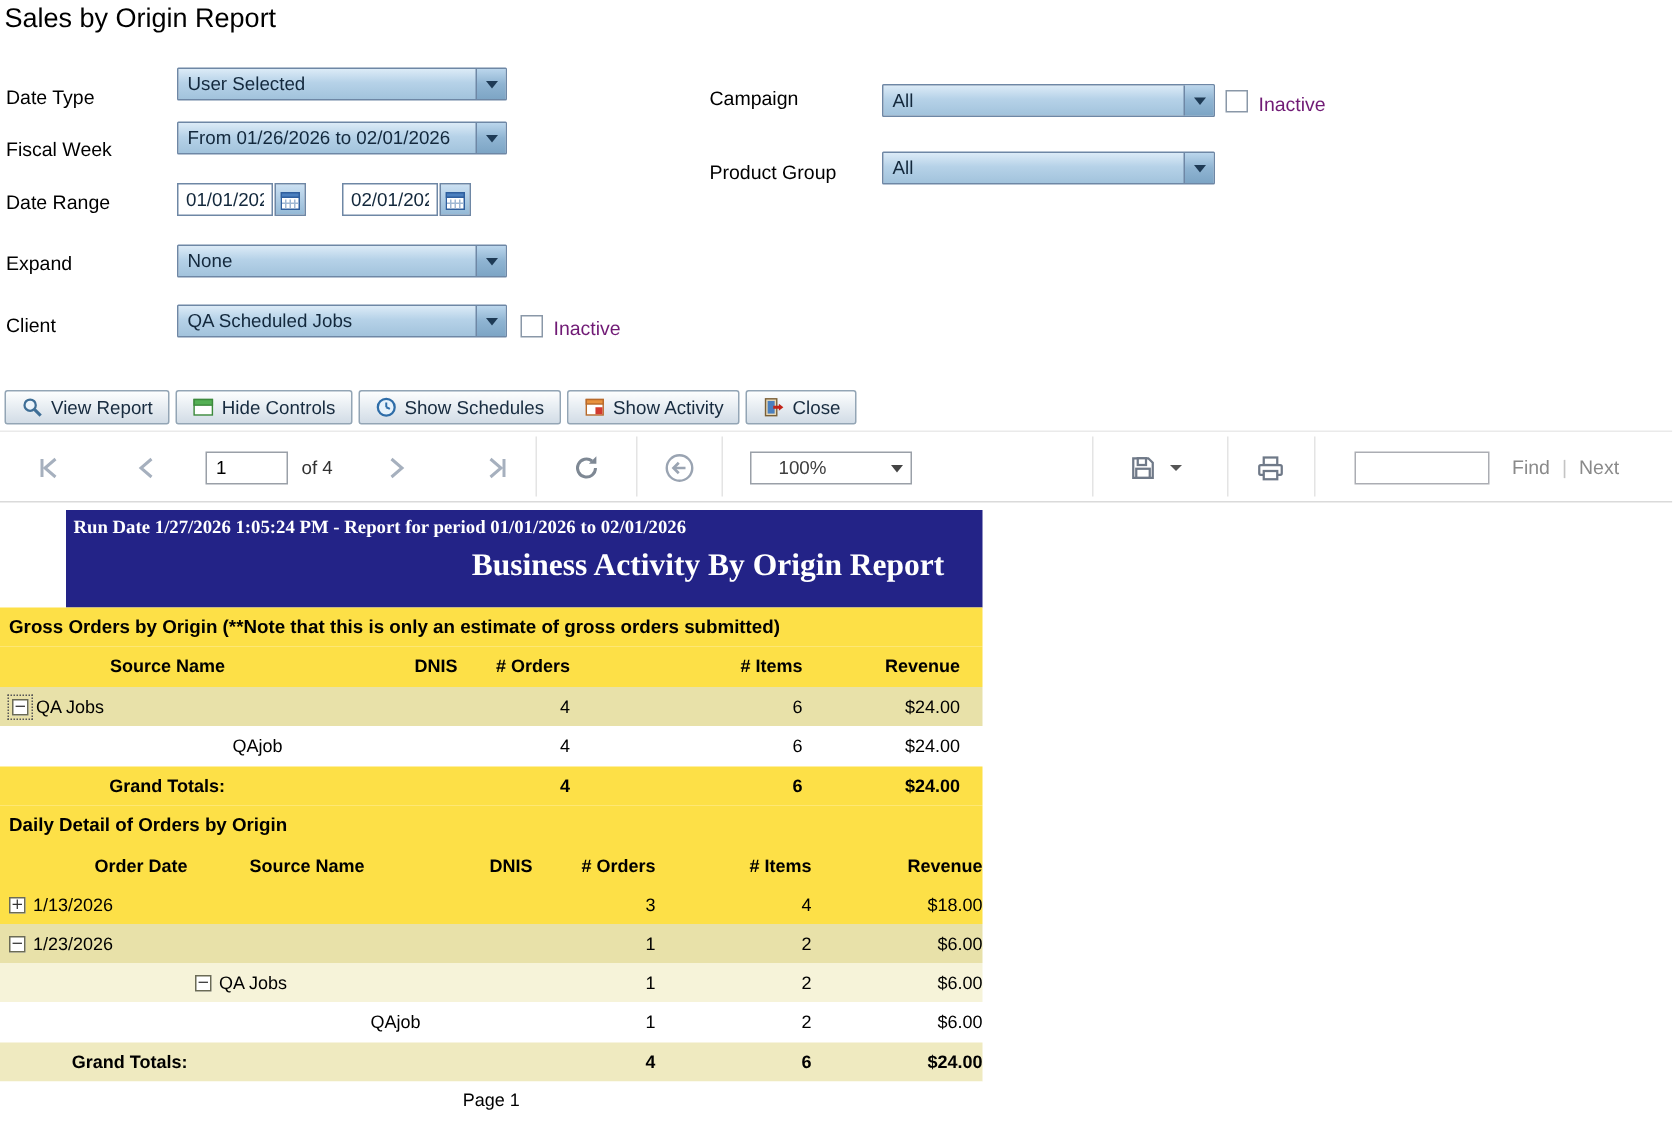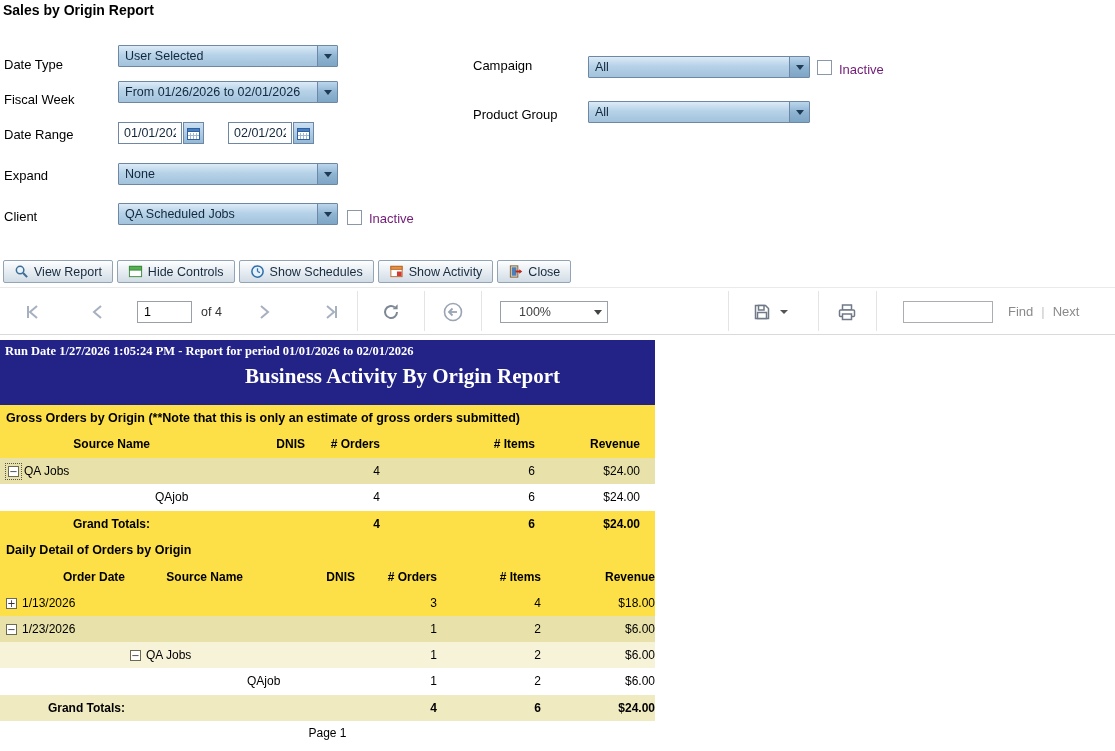--- a/index.html
+++ b/index.html
@@ -1,19 +1,19 @@
 <!DOCTYPE html>
 <html><head>
 <meta charset="utf-8">
 <style>
   * { margin:0; padding:0; box-sizing:border-box; }
   body { background:#fff; font-family:"Liberation Sans","DejaVu Sans",sans-serif; }
   .screen { position:relative; width:1115px; height:751px; background:#fff; overflow:hidden; }
 
-  .page-title { position:absolute; left:3px; top:2px; font-size:14px; font-weight:bold; color:#000; }
+  .page-title { position:absolute; left:3px; top:2px; font-size:18px; font-weight:normal; color:#000; }
 
   .flabel { position:absolute; font-size:13px; color:#000; white-space:nowrap; }
 
   .combo { position:absolute; height:22px; border:1px solid #6E87A5; border-radius:1px;
            background:linear-gradient(#DCEBF7,#B6D2E8 45%,#A2C3DC); display:flex; align-items:center; }
   .combo-text { flex:1; font-size:12.5px; color:#13283C; padding:0 6px; white-space:nowrap; overflow:hidden; }
   .combo-btn { width:20px; align-self:stretch; border-left:1px solid #6E87A5;
                background:linear-gradient(#BBD6EC,#8FB4D2 50%,#7DA5C5); display:flex; align-items:center; justify-content:center; }
   .tri-down { width:0; height:0; border-left:4px solid transparent; border-right:4px solid transparent; border-top:5px solid #1E3A55; }
 
@@ -44,24 +44,24 @@
   .zoombtn { width:18px; display:flex; align-items:center; justify-content:center; }
   .ztri { width:0;height:0;border-left:4px solid transparent;border-right:4px solid transparent;border-top:5px solid #444; }
   .findinput { position:absolute; left:903px; top:13px; width:90px; height:22px; border:1px solid #ABADB3;
                font:12.5px "Liberation Sans",sans-serif; padding:0 6px; }
   .findlinks { position:absolute; left:1008px; top:16px; display:flex; gap:8px; font-size:13px; color:#8A8A8A; }
   .findlinks .pipe { color:#C4C4C4; }
   .savechev { position:absolute; left:780px; top:22px; width:0; height:0;
               border-left:4px solid transparent; border-right:4px solid transparent; border-top:4px solid #555; }
 
   .report { position:absolute; left:0; top:340px; width:655px; }
-  .band { background:#232387; color:#fff; height:65px; overflow:hidden; }
+  .band { background:#232387; color:#fff; height:65px; overflow:hidden;margin-left:44px; }
   .runline { font-family:"Liberation Serif","DejaVu Serif",serif; font-weight:bold; font-size:12.5px; padding:4px 0 0 5px; white-space:nowrap; }
   .rtitle { font-family:"Liberation Serif","DejaVu Serif",serif; font-weight:bold; font-size:21px;
-            padding-left:245px; margin-top:5px; white-space:nowrap; }
+            text-align:center; padding-left:245px; margin-top:5px; white-space:nowrap; }
 
   .bg-cream { background:#fde047; } .bg-tan { background:#E8E1A9; } .bg-white { background:#FFFFFF; }
   .bg-light { background:#F6F3D9; } .bg-yel { background:#EFEAC0; }
 
   .h26 { height:26px; line-height:26px; } .h27 { height:27px; line-height:27px; }
   .sheading { font-size:12.5px; font-weight:bold; color:#000; padding-left:6px; white-space:nowrap; }
 
   .t1 { display:grid; grid-template-columns:150px 155px 75px 155px 105px 1fr; }
   .t2 { display:grid; grid-template-columns:125px 118px 112px 82px 104px 1fr; }
   .cell { font-size:12px; color:#000; white-space:nowrap; overflow:hidden; }

